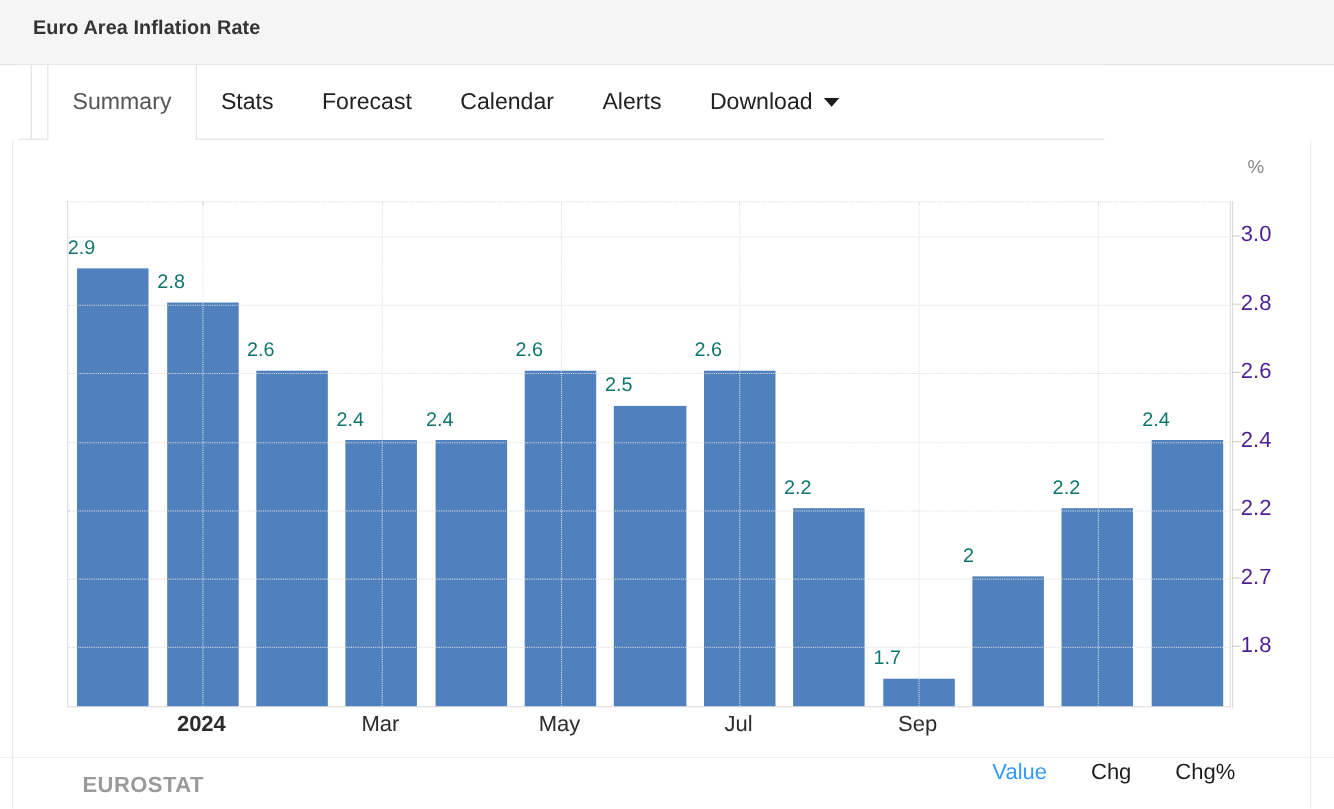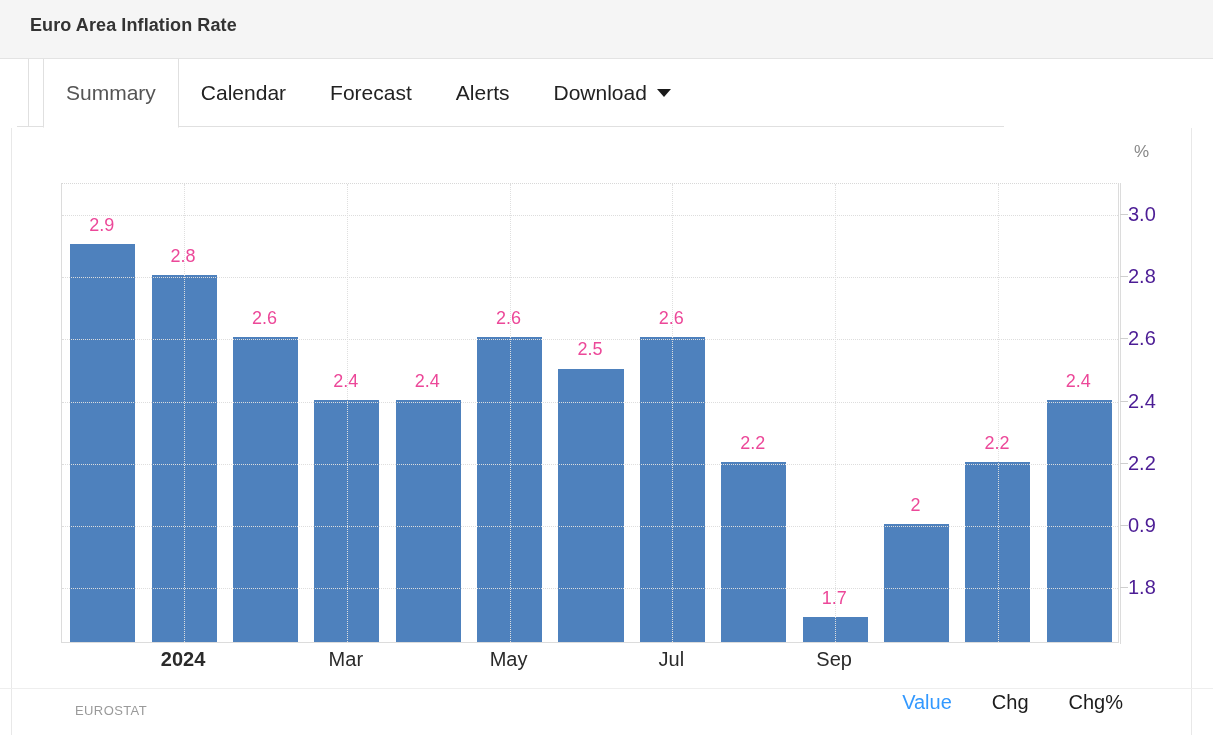--- a/index.html
+++ b/index.html
@@ -150,22 +150,21 @@
   }
   .bar {
     position: absolute;
     bottom: 0;
     background: #4e81bd;
     cursor: pointer;
   }
   .bar-label {
     position: absolute;
     font-size: 18px;
-    color: #ec4899;
-    text-align: center;
+    color: #0f766e;
     white-space: nowrap;
   }
 
   .ytick {
     position: absolute;
     left: 1128px;
     font-size: 20px;
     color: #4c1d95;
     white-space: nowrap;
     transform: translateY(-50%);
@@ -210,23 +209,24 @@
   }
   .footer-rightrule {
     position: absolute;
     left: 1191px; top: 0;
     width: 1px; height: 47px;
     background: #e8e8e8;
   }
   .source-label {
     position: absolute;
     left: 75px; top: 14px;
-    font-size: 13px;
+    font-size: 20px;
     color: #9a9a9a;
     letter-spacing: 0.4px;
+    font-weight: bold;
   }
   .footer-toggles {
     position: absolute;
     right: 90px; top: 2px;
     display: flex;
     align-items: center;
     gap: 40px;
   }
   .toggle {
     font-size: 20px;
@@ -249,24 +249,27 @@
     <div class="header-title">Euro Area Inflation Rate</div>
   </div>
 
   <div class="tabbar">
     <div class="tabbar-leftrule"></div>
     <div class="tabs" id="tabs-container">
         <button class="tab active">
           <span>Summary</span>
         </button>
         <button class="tab">
+          <span>Stats</span>
+        </button>
+        <button class="tab">
+          <span>Forecast</span>
+        </button>
+        <button class="tab">
           <span>Calendar</span>
-        </button>
-        <button class="tab">
-          <span>Forecast</span>
         </button>
         <button class="tab">
           <span>Alerts</span>
         </button>
         <button class="tab">
           <span>Download</span>
           <span class="caret"></span>
         </button>
       </div>
   </div>
@@ -312,21 +315,21 @@
       <div class="ytick" style="top: 214.081px;">3.0</div>
       <div class="ytick-mark" style="top: 214.081px;"></div>
       <div class="ytick" style="top: 276.243px;">2.8</div>
       <div class="ytick-mark" style="top: 276.243px;"></div>
       <div class="ytick" style="top: 338.405px;">2.6</div>
       <div class="ytick-mark" style="top: 338.405px;"></div>
       <div class="ytick" style="top: 400.568px;">2.4</div>
       <div class="ytick-mark" style="top: 400.568px;"></div>
       <div class="ytick" style="top: 462.73px;">2.2</div>
       <div class="ytick-mark" style="top: 462.73px;"></div>
-      <div class="ytick" style="top: 524.892px;">0.9</div>
+      <div class="ytick" style="top: 524.892px;">2.7</div>
       <div class="ytick-mark" style="top: 524.892px;"></div>
       <div class="ytick" style="top: 587.054px;">1.8</div>
       <div class="ytick-mark" style="top: 587.054px;"></div>
     </div>
   <div id="xticks">
       <div class="xtick" style="left: 183.077px; font-weight: bold;">2024</div>
       <div class="xtick" style="left: 345.846px;">Mar</div>
       <div class="xtick" style="left: 508.615px;">May</div>
       <div class="xtick" style="left: 671.385px;">Jul</div>
       <div class="xtick" style="left: 834.154px;">Sep</div>

